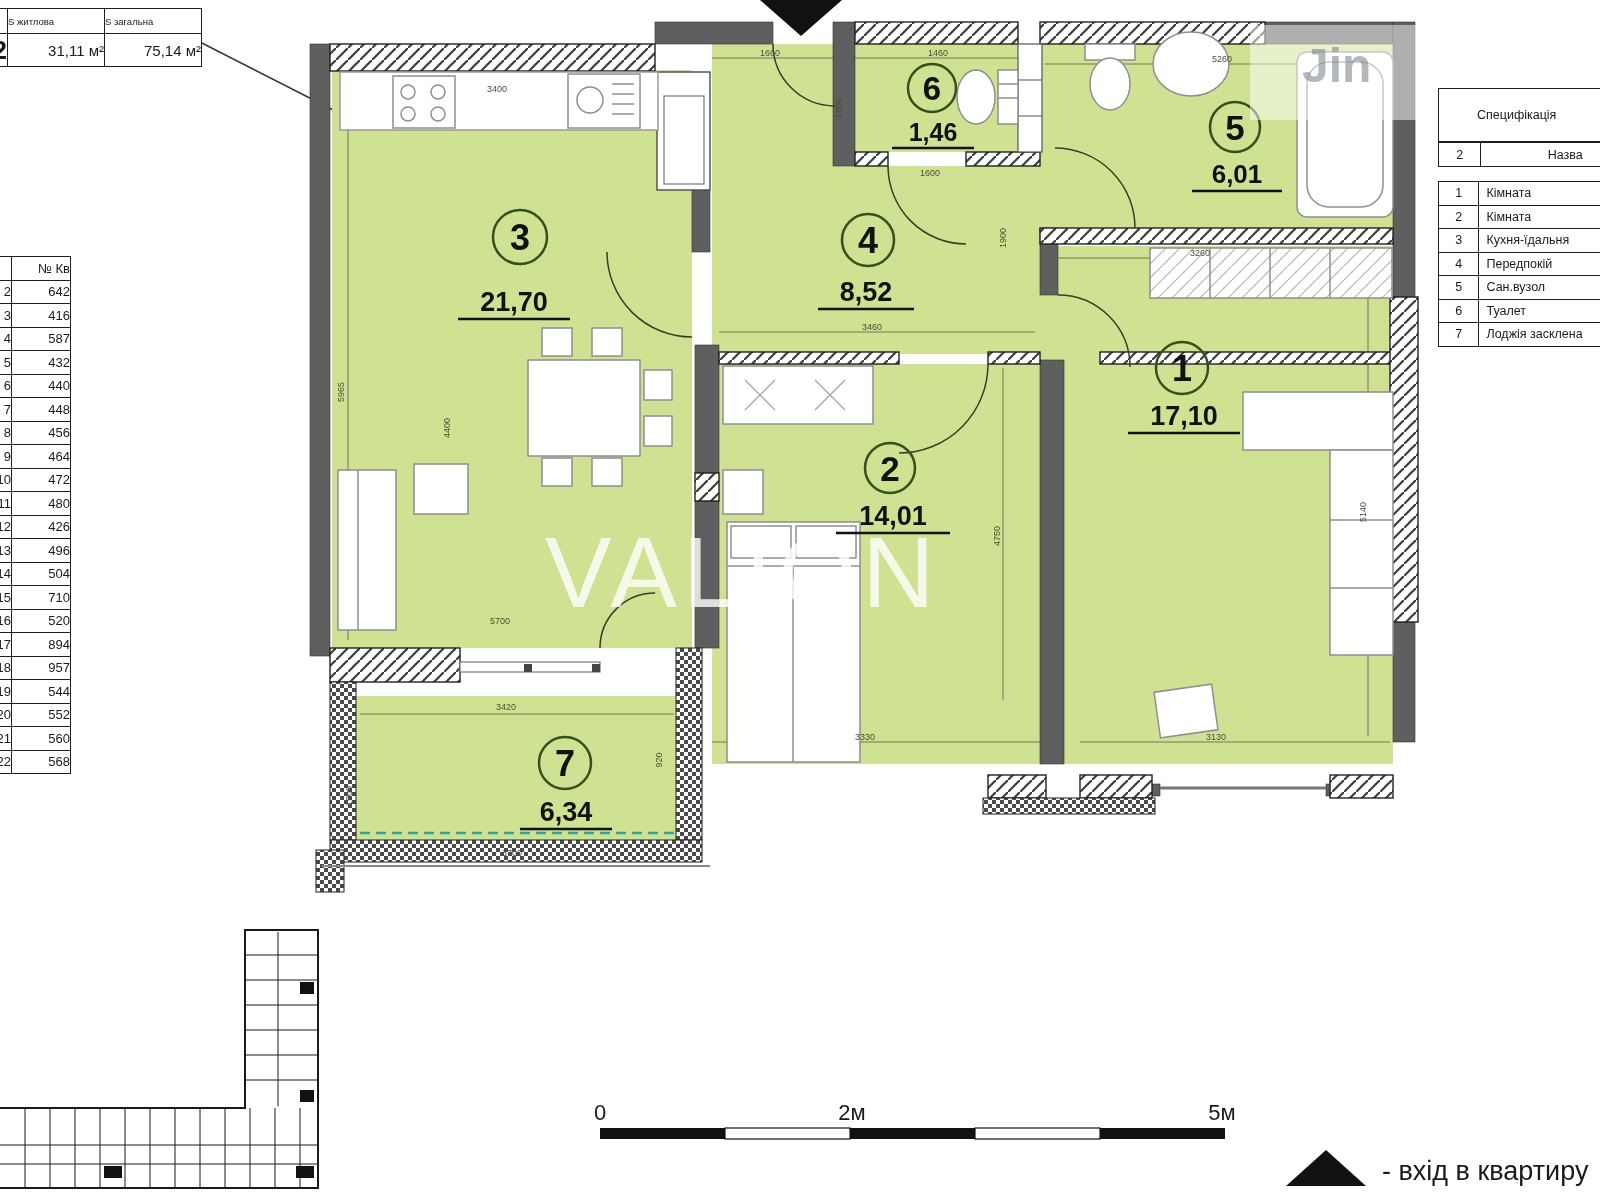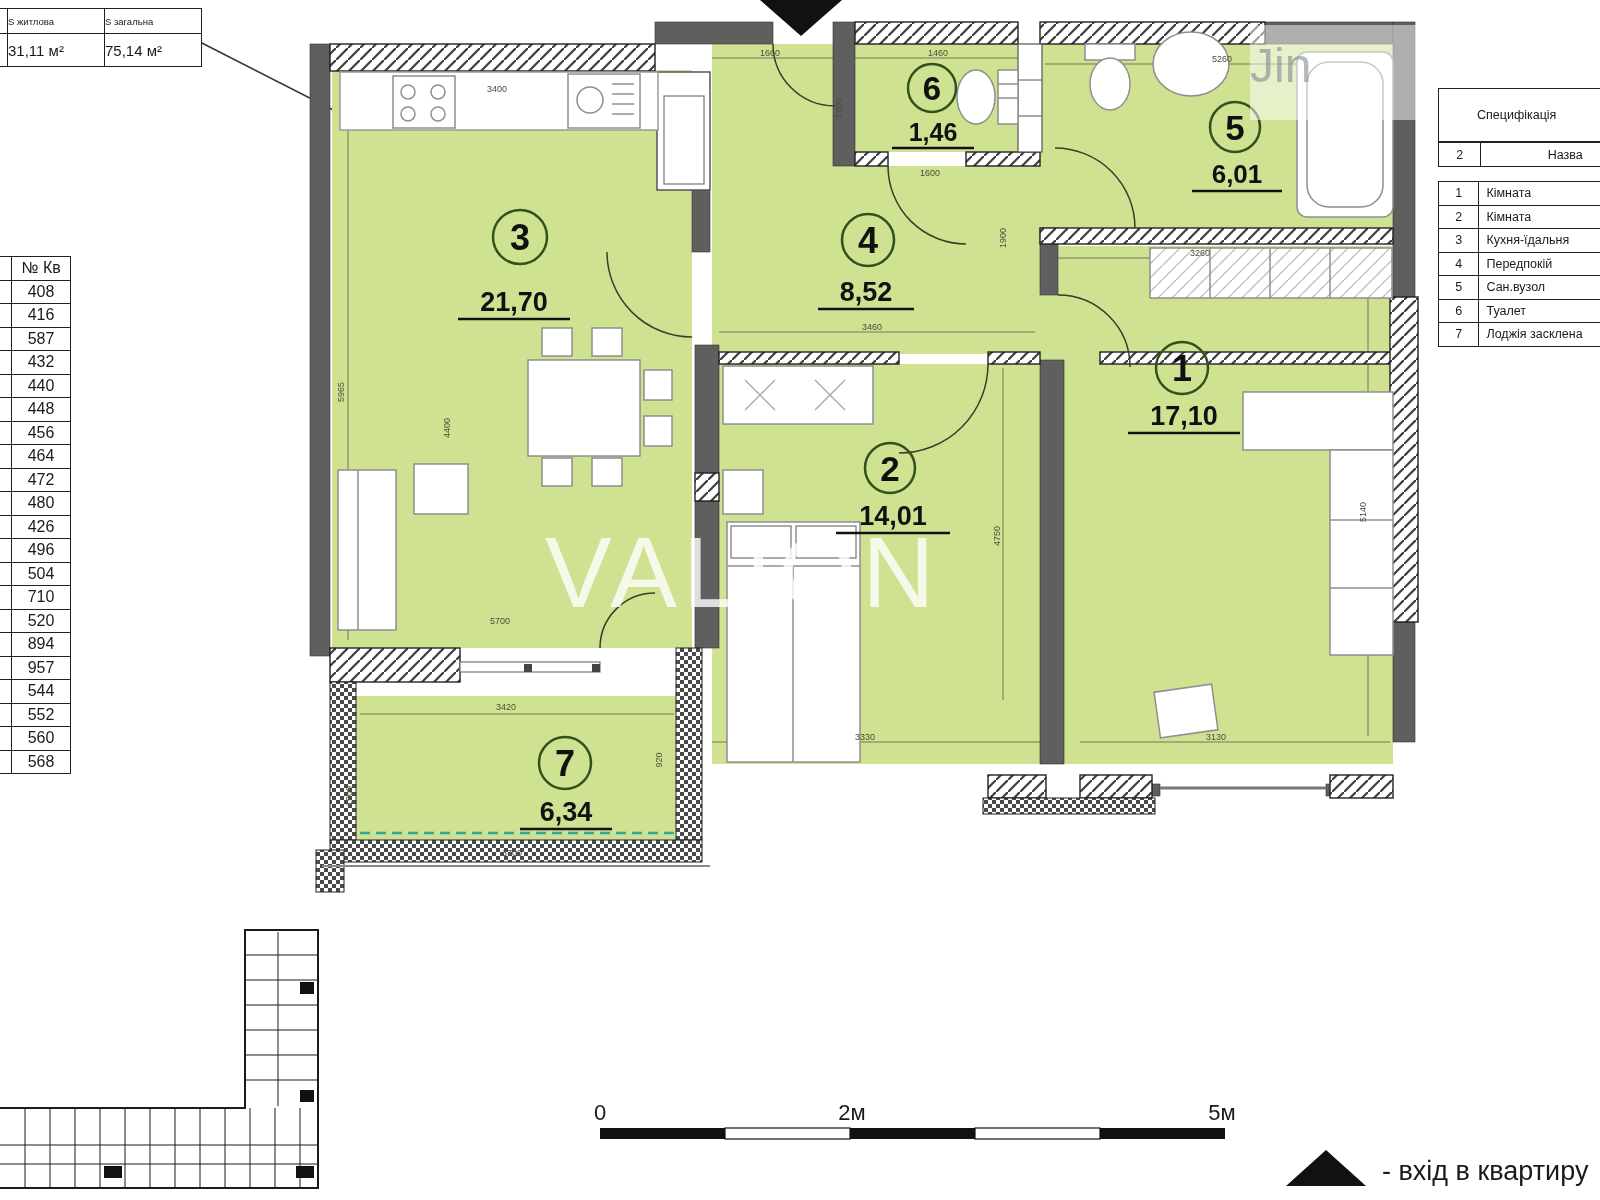--- a/index.html
+++ b/index.html
@@ -4,42 +4,42 @@
 <style>
   html,body{margin:0;padding:0;}
   body{width:1600px;height:1200px;position:relative;background:#ffffff;overflow:hidden;
        font-family:"Liberation Sans",sans-serif;color:#1a1a1a;}
   svg{position:absolute;left:0;top:0;}
   
   table{border-collapse:collapse;background:#fff;}
   td,th{border:1.6px solid #1f1f1f;padding:0;font-family:"Liberation Sans",sans-serif;}
   .summary-table{position:absolute;left:-52px;top:8px;}
   .summary-table th{font-size:9.5px;font-weight:normal;height:24px;text-align:left;}
-  .summary-table td{font-size:15px;height:32px;text-align:left;}
+  .summary-table td{font-size:15px;height:32px;text-align:right;}
   .summary-table .c1{width:58px;font-size:26px;font-weight:bold;}
   .summary-table .c2,.summary-table .c3{width:96px;}
   .apt-table{position:absolute;left:-30px;top:256px;}
-  .apt-table td{height:22.5px;text-align:center;font-size:16px;}
+  .apt-table td{height:22.5px;text-align:right;font-size:13px;}
   .apt-table .f{width:40px;}
   .apt-table .n{width:58px;}
   .spec-wrap{position:absolute;left:1438px;top:88px;width:300px;}
   .spec-title{border:1.8px solid #1f1f1f;height:52px;display:flex;align-items:center;
               padding-left:38px;font-size:12.5px;background:#fff;}
   .spec-head{width:212px;}
   .spec-head td{height:23px;font-size:12.5px;text-align:center;}
   .spec-rows{width:212px;margin-top:14px;}
   .spec-rows td{height:22.5px;font-size:12.5px;}
   .spec-rows .num{width:42px;text-align:center;}
   .spec-rows .nm{width:170px;padding-left:7px;}
   
   .wm-main{position:absolute;left:545px;top:515px;font-size:100px;font-weight:normal;
            letter-spacing:6px;color:rgba(255,255,255,0.80);z-index:30;}
   .wm-box{position:absolute;left:1250px;top:25px;width:170px;height:95px;
           background:rgba(255,255,255,0.5);z-index:29;}
-  .wm-jin{position:absolute;left:1250px;top:38px;font-size:48px;font-weight:normal;
+  .wm-jin{position:absolute;left:1302px;top:38px;font-size:48px;font-weight:bold;
           color:rgba(128,136,143,0.6);z-index:30;}
 </style>
 </head>
 <body>
 
 <svg width="1600" height="1200" viewBox="0 0 1600 1200">
   <defs>
     <pattern id="hatch" patternUnits="userSpaceOnUse" width="12" height="12">
       <rect width="12" height="12" fill="#ffffff"></rect>
       <line x1="0" y1="12" x2="12" y2="0" stroke="#3d3d3d" stroke-width="2.2"></line>
@@ -371,21 +371,21 @@
   </table>
 
 <table class="apt-table">
   <tbody>
       <tr>
         <td class="f"></td>
       <td class="n">№ Кв</td>
       </tr>
   <tr>
         <td class="f">2</td>
-        <td class="n">408</td>
+        <td class="n">642</td>
       </tr>
   <tr>
         <td class="f">3</td>
         <td class="n">416</td>
       </tr>
   <tr>
         <td class="f">4</td>
         <td class="n">587</td>
       </tr>
   <tr>

